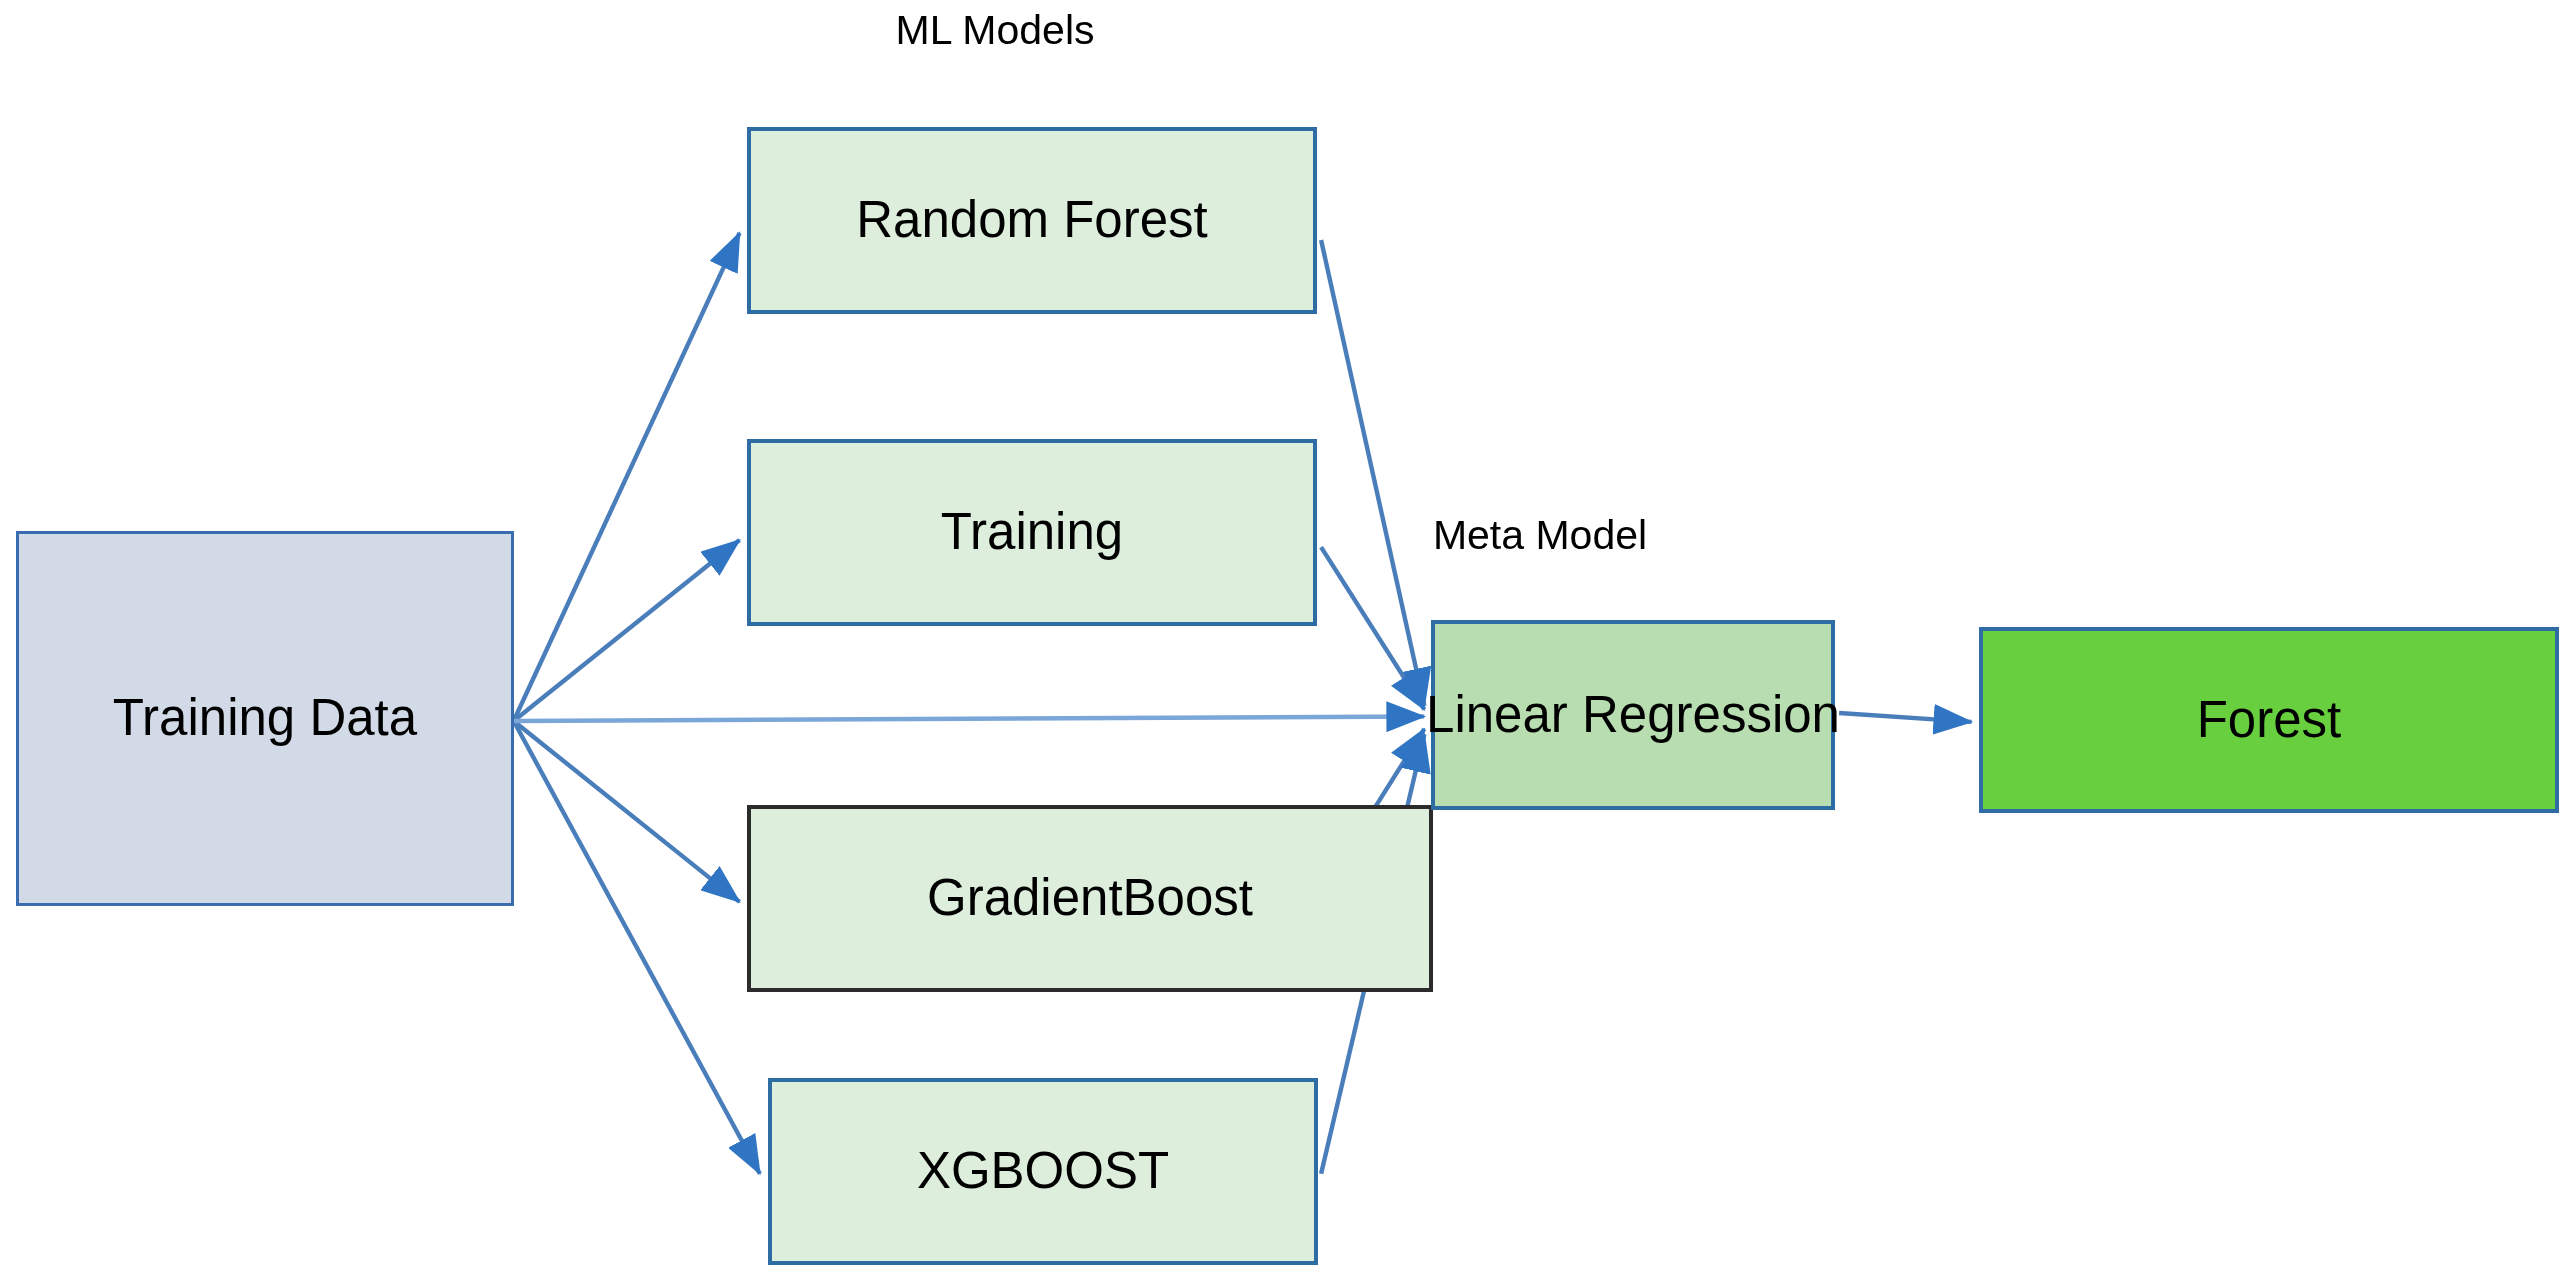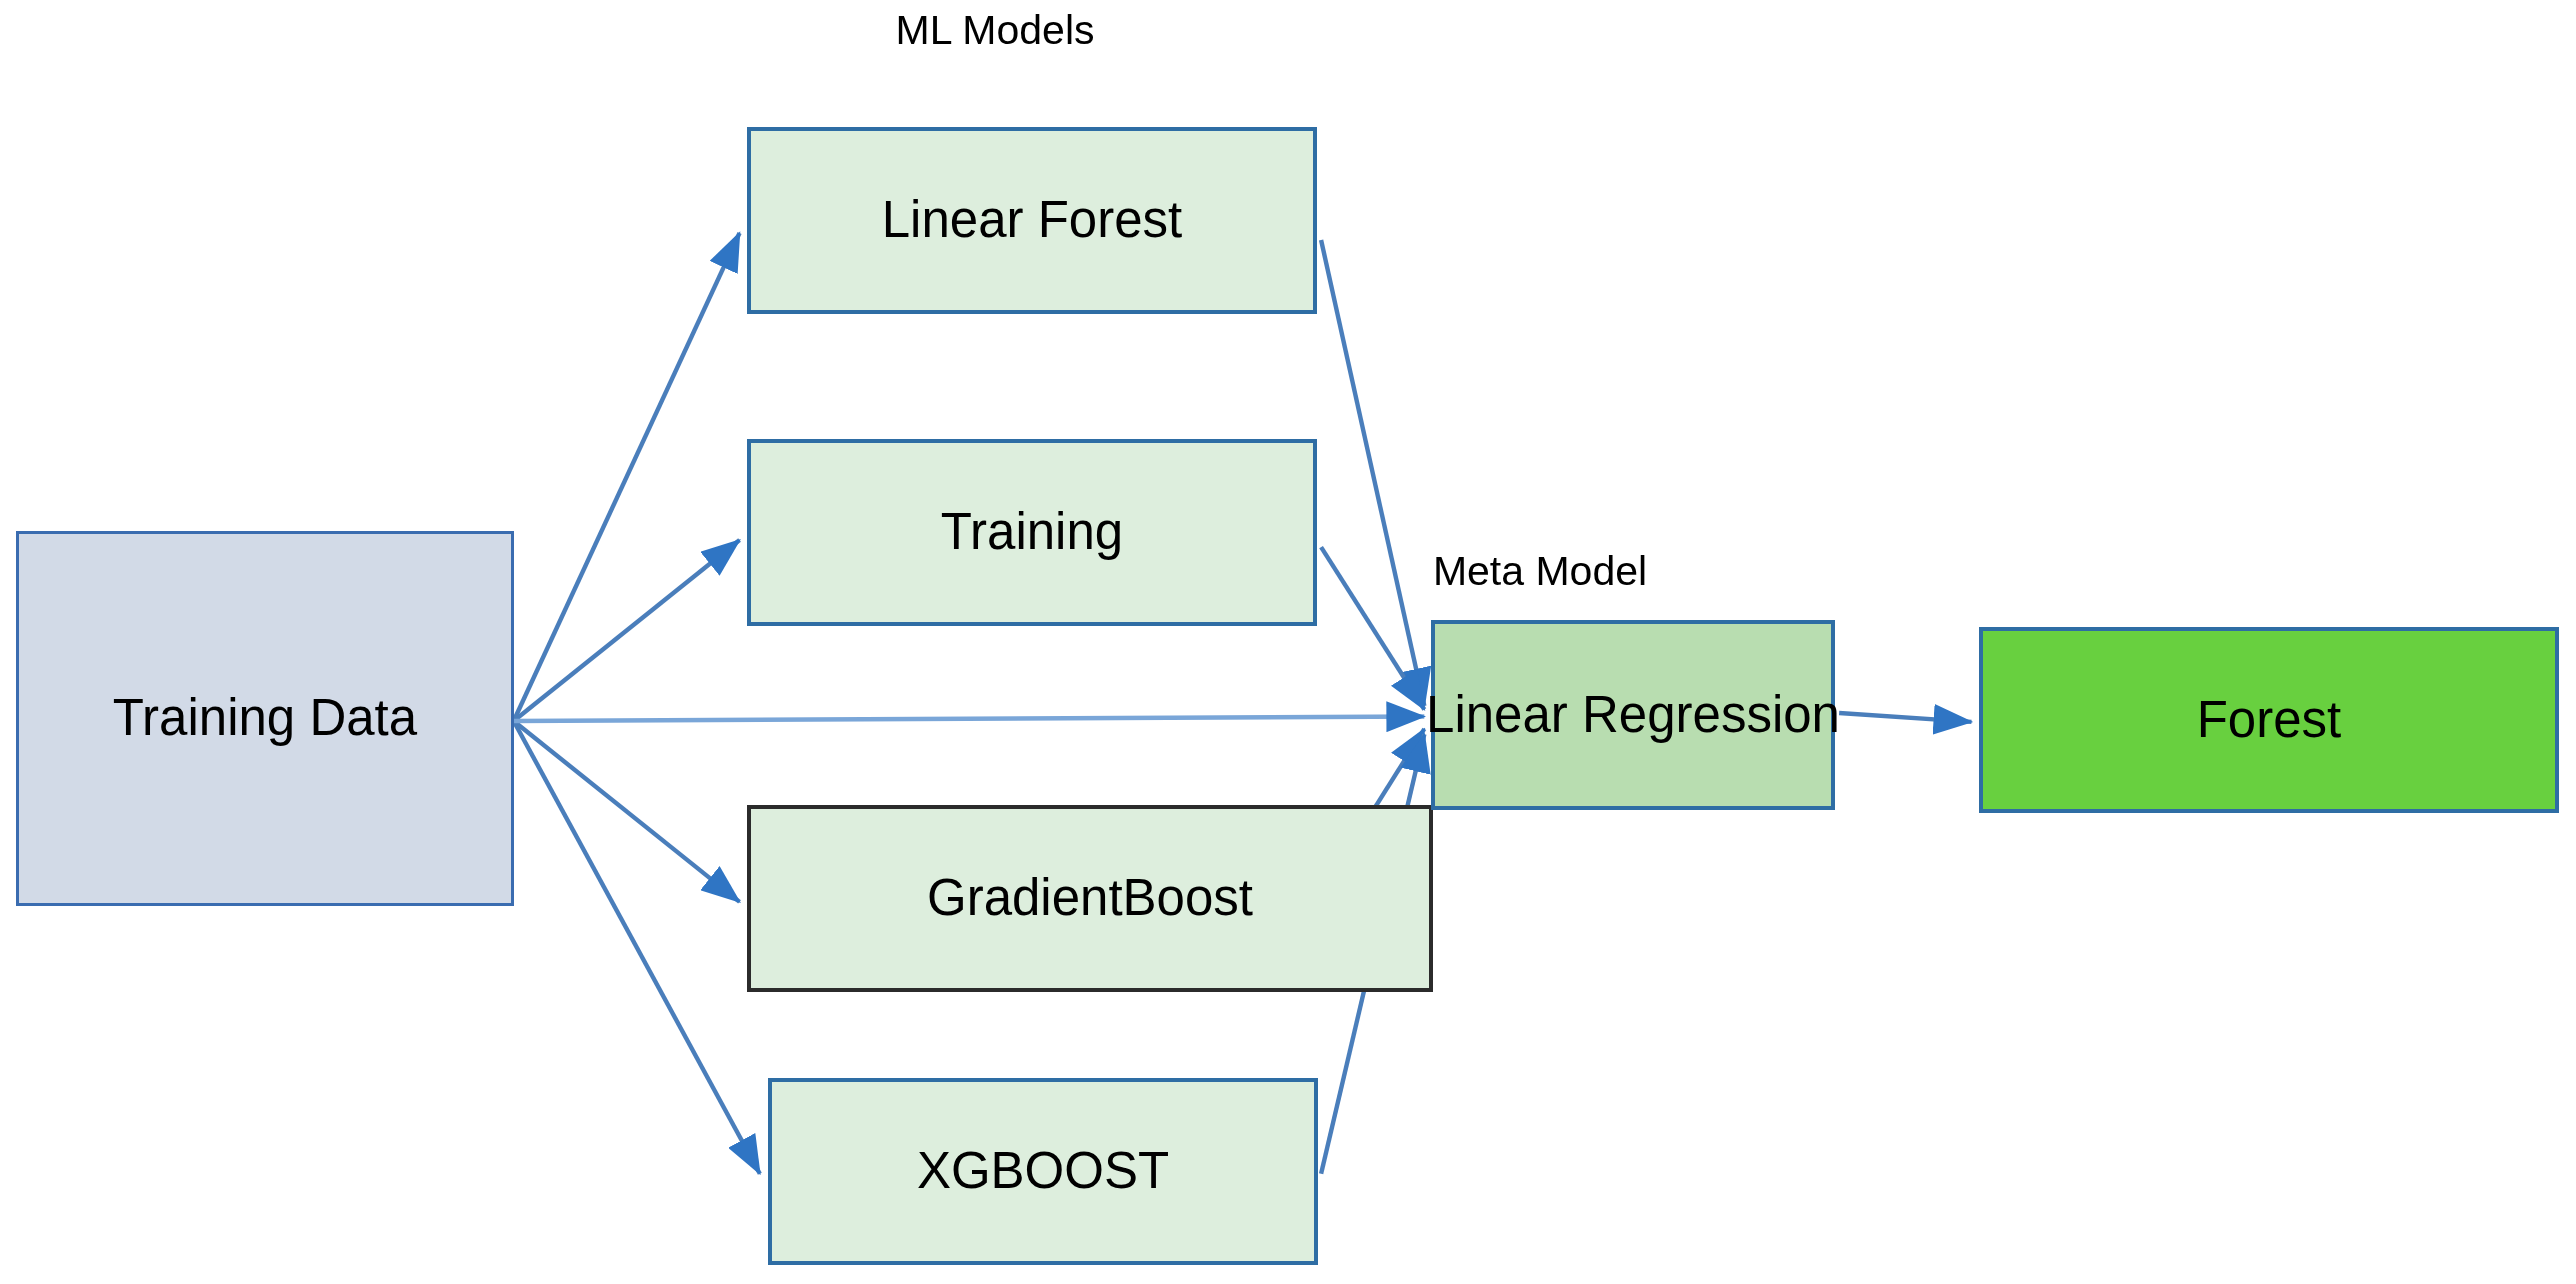--- a/index.html
+++ b/index.html
@@ -85,21 +85,21 @@
   #node-output {
     left: 1979px; top: 627px; width: 580px; height: 186px;
     background: #68d03f;
     border: 4.4px solid #2e6da4;
     font-size: 51px;
   }
 
   
   #label-input      { left: 115px;  top: 446px; width: 300px; }
   #label-ml-models  { left: 845px;  top: 7px;   width: 300px; }
-  #label-meta-model { left: 1390px; top: 512px; width: 300px; margin-top: 36px; }
+  #label-meta-model { left: 1390px; top: 512px; width: 300px; }
 </style>
 </head>
 <body>
 
 <div id="canvas">
 
   <svg id="edges" viewBox="0 0 2919 1455" width="2576" height="1284" xmlns="http://www.w3.org/2000/svg">
     <defs>
       <marker id="arrowhead" markerWidth="9" markerHeight="7" refX="8.6" refY="3.5" orient="auto" markerUnits="strokeWidth">
         <path d="M0,0 L9,3.5 L0,7 Z" fill="#2f75c4"></path>
@@ -122,21 +122,21 @@
   </svg>
 
   <div class="group-label" id="label-ml-models">ML Models</div>
   <div class="group-label" id="label-meta-model">Meta Model</div>
 
   <div class="node" id="node-training-data">
     <span class="node-label-text">Training Data</span>
   </div>
 
   <div class="node" id="node-random-forest">
-    <span class="node-label-text">Linear Forest</span>
+    <span class="node-label-text">Random Forest</span>
   </div>
 
   <div class="node" id="node-lightgbm">
     <span class="node-label-text">Training</span>
   </div>
 
   <div class="node" id="node-gradientboost">
     <span class="node-label-text">GradientBoost</span>
   </div>
 

